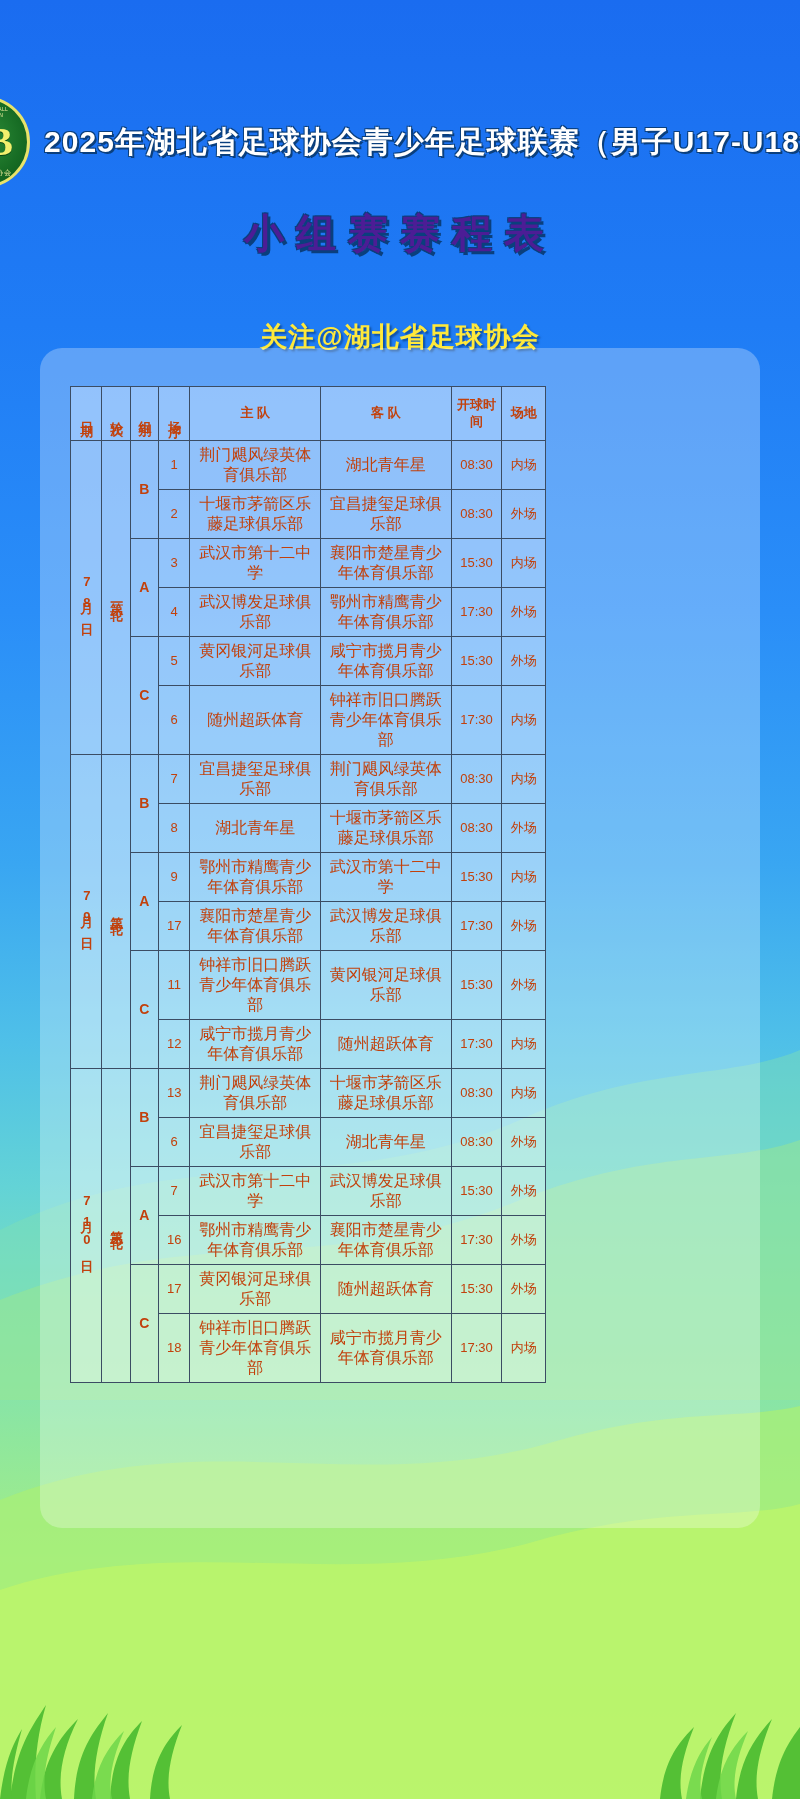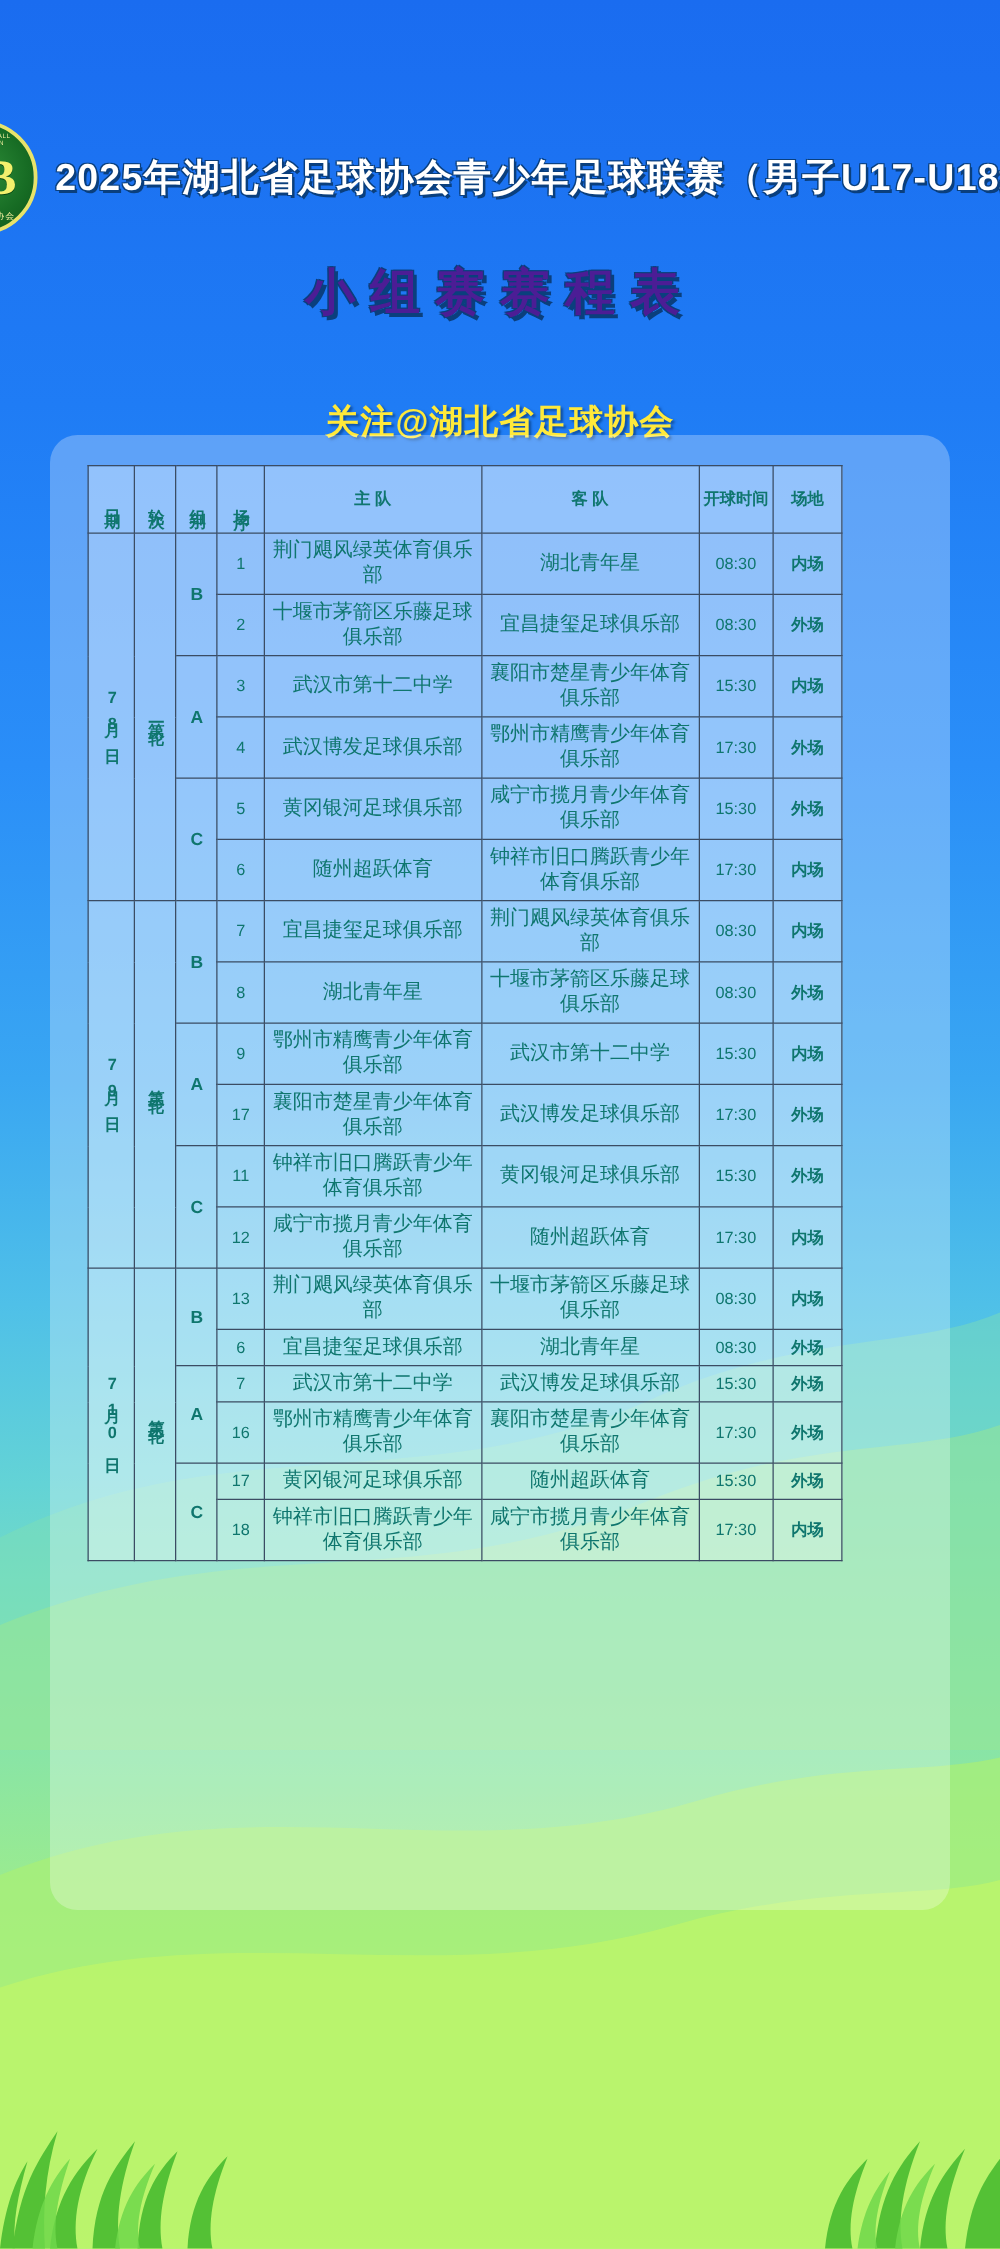--- a/index.html
+++ b/index.html
@@ -65,42 +65,42 @@
   
   .panel {
     position:absolute; top:348px; left:40px; width:720px; height:1180px;
     background: rgba(255,255,255,0.28);
     border-radius:22px;
   }
   .table-wrap {
     position:absolute; top:372px; left:70px; width:560px;
   }
   table.sched {
-    border-collapse:collapse; width:604px;
+    border-collapse:collapse; width:476px;
     background:transparent;
-    font-size:12.5px; color:#0f766e;
+    font-size:12.5px; color:#c2410c;margin-top:14px;
   }
   table.sched th, table.sched td {
     border:1px solid #3b4c63;
     text-align:center; vertical-align:middle;
     padding:4px 2px;
     line-height:1.25;
   }
   table.sched th {
     font-weight:bold; font-size:13px; height:54px;
     background: rgba(190, 220, 255, .55);
   }
   table.sched td { background: rgba(255,255,255,.30); }
   .c-date { width:34px; font-weight:bold; font-size:13px; }
   .c-round { width:30px; font-weight:bold; font-size:13px; }
   .c-group { width:30px; font-weight:bold; font-size:14px; }
   .c-no { width:34px; font-size:13px; }
   .c-team { width:158px; font-size:16px; }
   .c-time { width:54px; font-size:13px; }
-  .c-venue { width:50px; font-size:13px;font-weight:bold; }
+  .c-venue { width:50px; font-size:13px; }
   .vert { writing-mode: vertical-rl; text-orientation: upright; letter-spacing:3px; display:inline-block; }
 
   
   .blk1 td { background: rgba(225,240,255,.45); }
   .blk2 td { background: rgba(220,246,244,.45); }
   .blk3 td { background: rgba(222,248,226,.45); }
 
   
   .grass { position:absolute; bottom:0; left:0; width:100%; height:190px; }
 </style>

